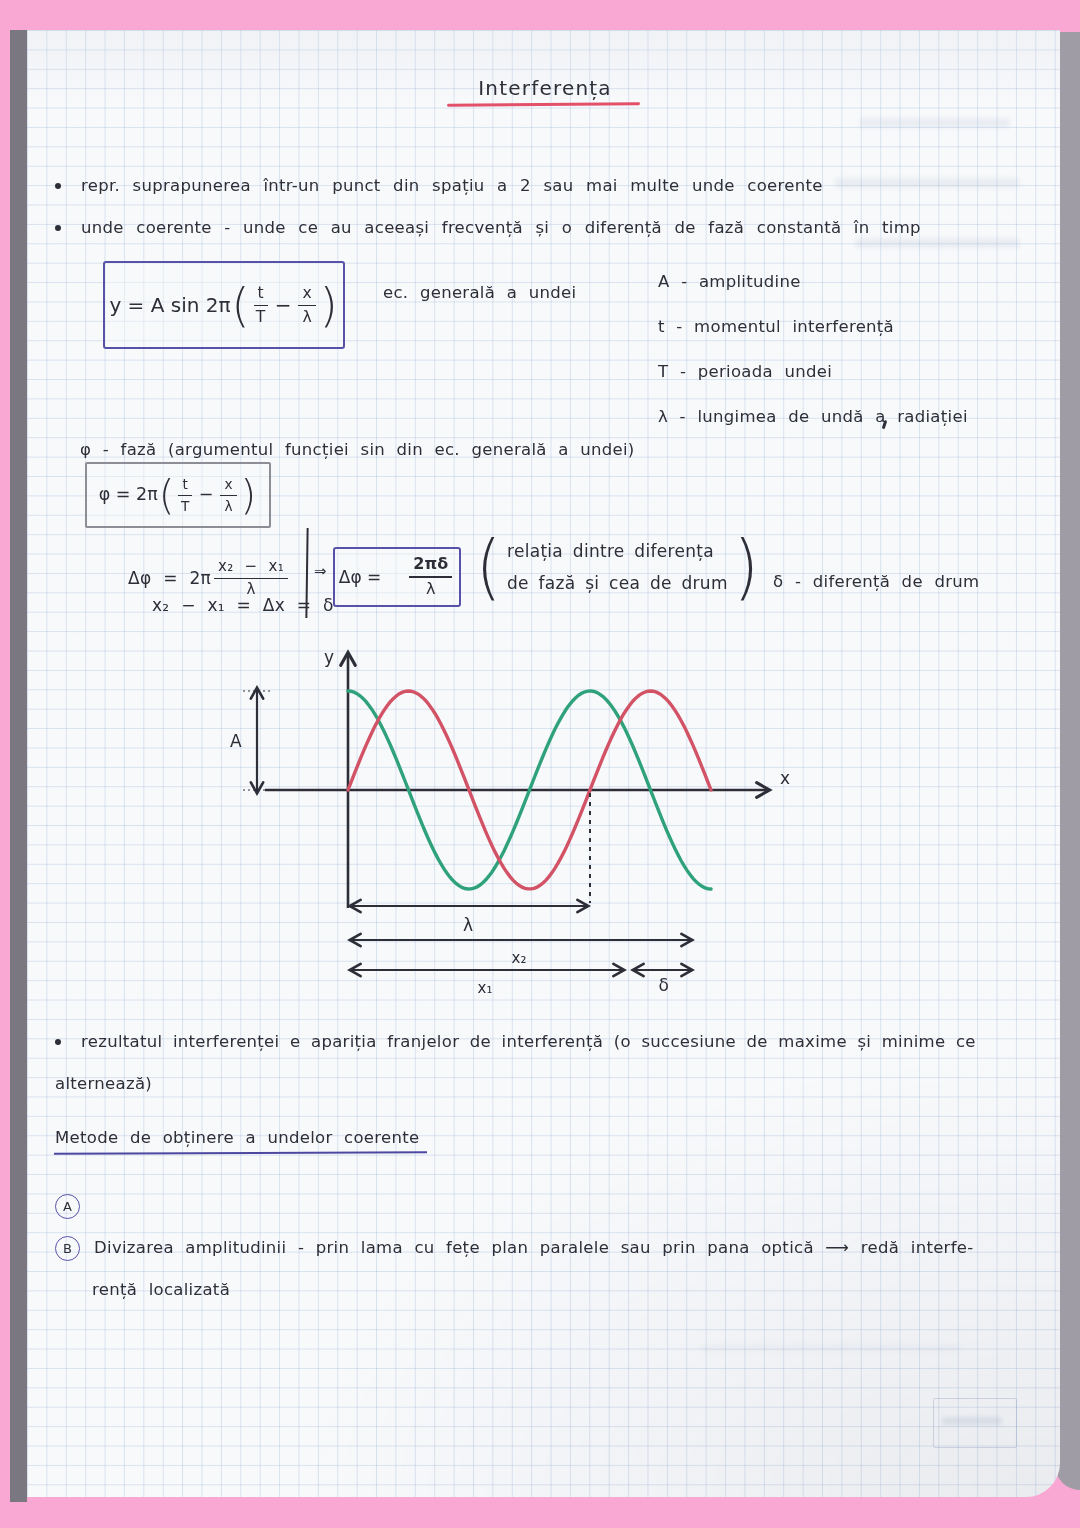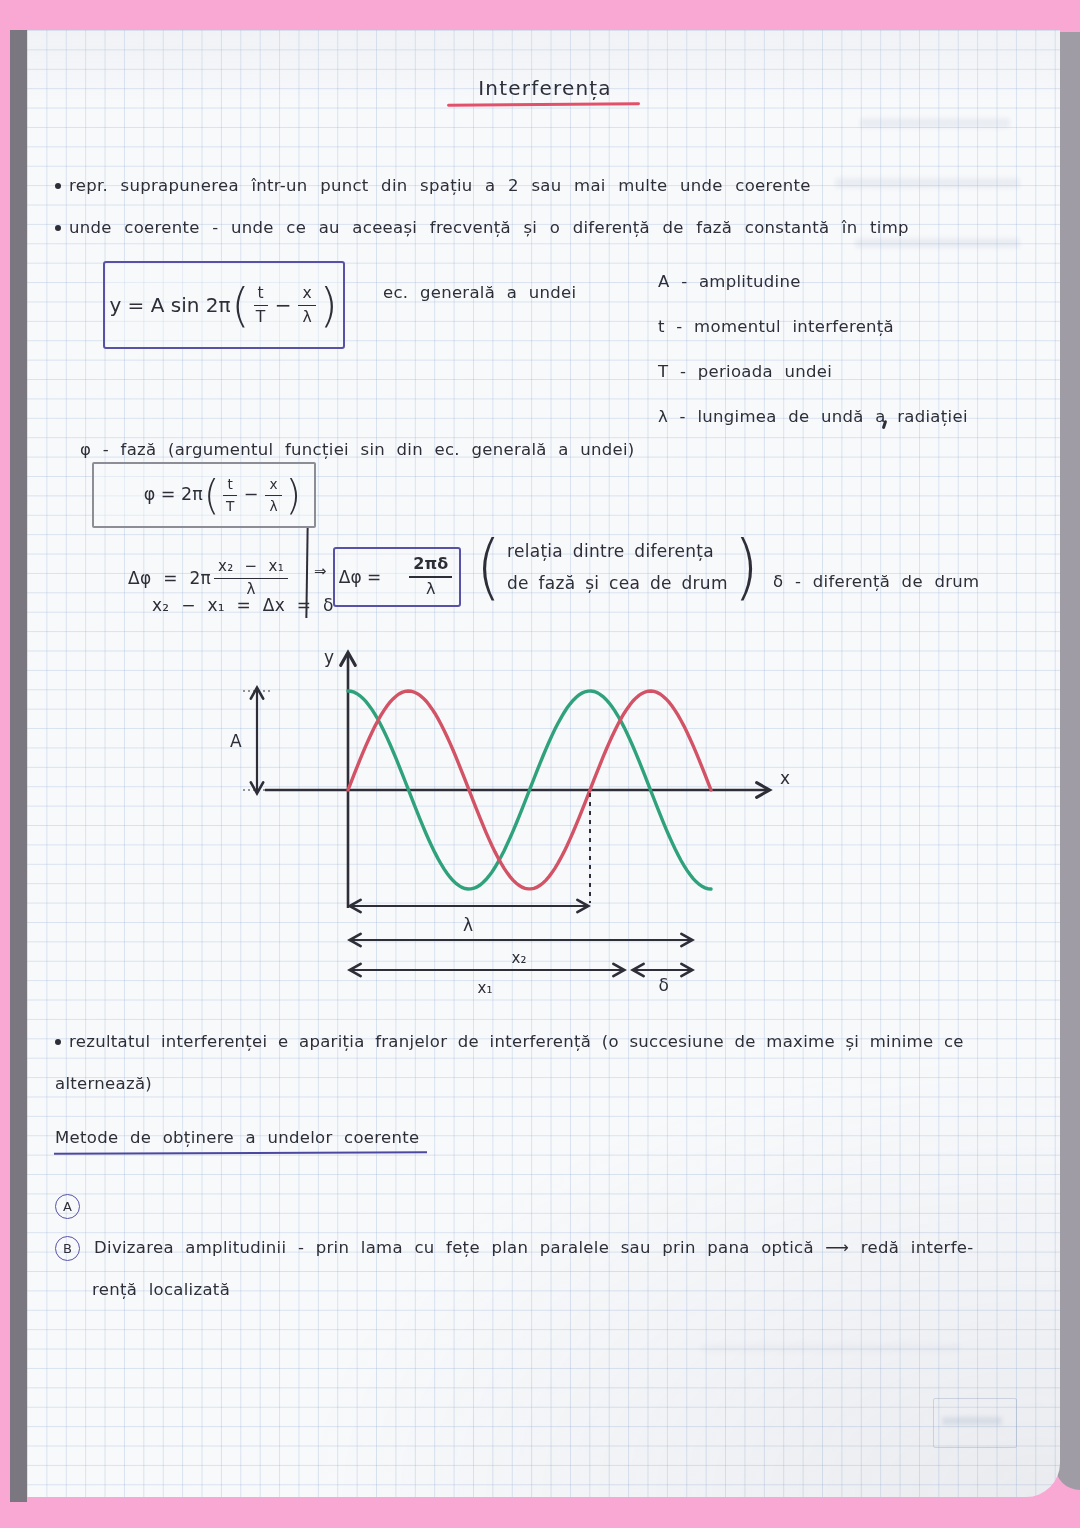--- a/index.html
+++ b/index.html
@@ -23,21 +23,21 @@
          background-size:19.4px 19.4px;
          border-bottom-right-radius:34px;}
   .paper::after{content:"";position:absolute;inset:0;pointer-events:none;border-bottom-right-radius:34px;
          background:
            radial-gradient(130% 55% at 98% 100%, rgba(120,120,140,0.10), transparent 55%),
            linear-gradient(to bottom, rgba(205,210,222,0.18), transparent 5%);}
 
   .layer{position:absolute;left:0;top:0;width:1080px;height:1528px;z-index:3;}
 
   .hw{position:absolute;white-space:nowrap;font-size:16.5px;letter-spacing:0.3px;word-spacing:6px;color:var(--ink);}
-  .bullet{display:flex;align-items:flex-start;gap:8px;}
+  .bullet{display:flex;align-items:flex-start;gap:20px;}
   .dot{width:6px;height:6px;border-radius:50%;background:var(--ink);margin-top:7px;flex:none;}
 
   .page-title{position:absolute;left:440px;top:76px;width:210px;text-align:center;
               font-size:20px;letter-spacing:1.2px;}
   .title-underline{position:absolute;left:447px;top:103px;width:193px;height:3px;background:#e2506a;
               border-radius:2px;transform:rotate(-0.4deg);}
 
   
   .eq{display:inline-flex;align-items:center;line-height:1;}
   .frac{display:inline-flex;flex-direction:column;align-items:center;line-height:1.05;margin:0 3px;font-size:0.78em;}
@@ -124,21 +124,21 @@
     <div class="hw" style="left:383px;top:283px;">ec. generală a undei</div>
 
     <div class="defs-col hw" style="position:absolute;">
       <span>A - amplitudine</span>
       <span>t - momentul interferență</span>
       <span>T - perioada undei</span>
       <span>λ - lungimea de undă a radiației</span>
     </div>
 
     <div class="hw" style="left:80px;top:440px;">φ - fază (argumentul funcției sin din ec. generală a undei)</div>
-    <div class="eq-box box-gray" style="left:92px;top:462px;width:182px;height:62px;padding-left:38px;">
+    <div class="eq-box box-gray" style="left:85px;top:462px;width:182px;height:62px;">
       <span class="eq" style="font-size:17.5px;">
         <span>φ = 2π</span>
         <span class="paren">(</span>
         <span class="frac">
           <span class="num">t</span>
           <span class="den">T</span>
         </span>
         <span class="minus">−</span>
         <span class="frac">
           <span class="num">x</span>

